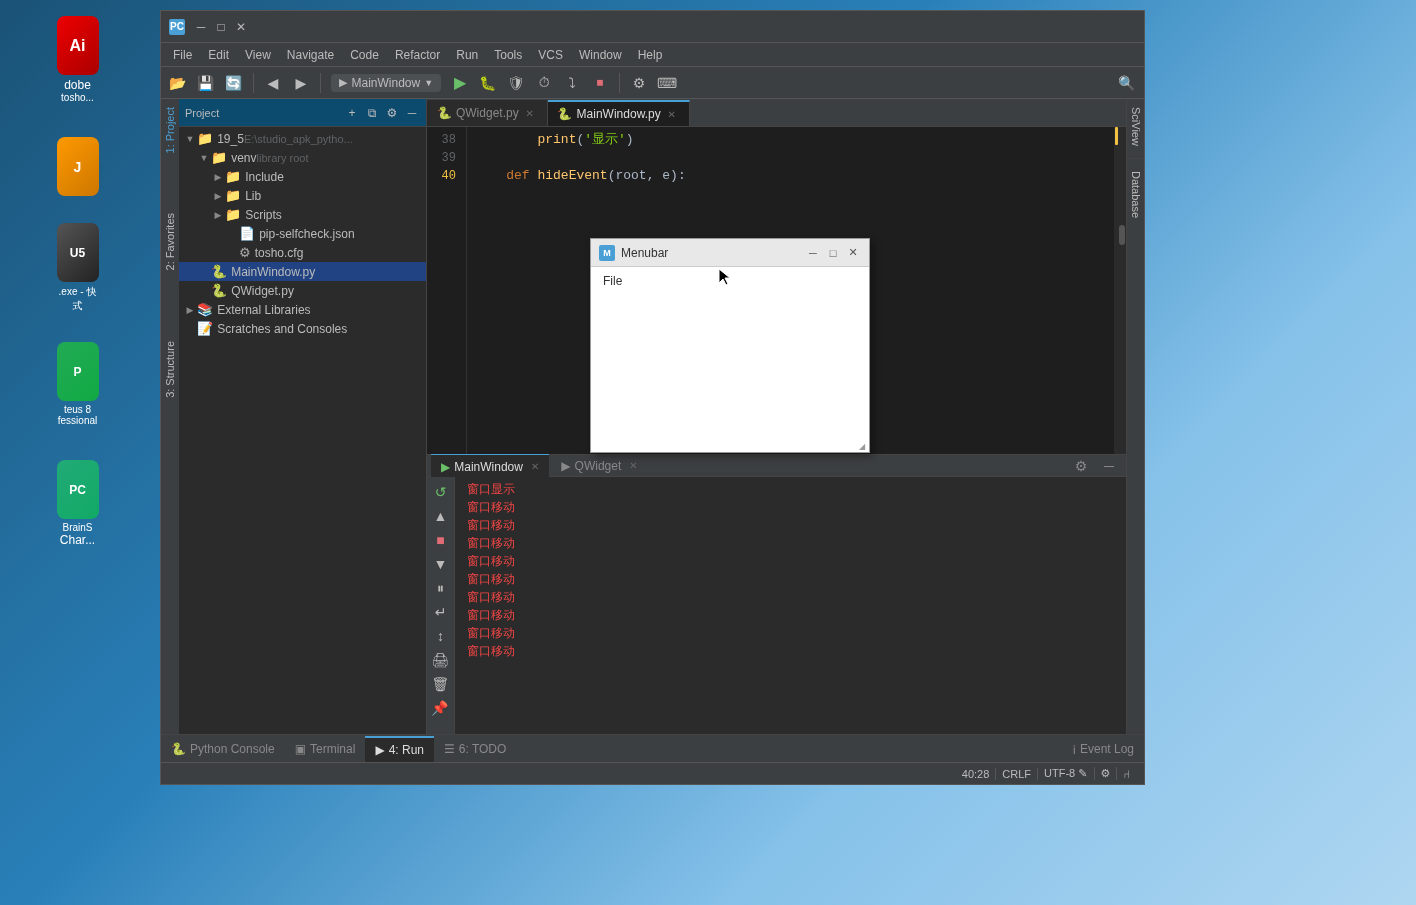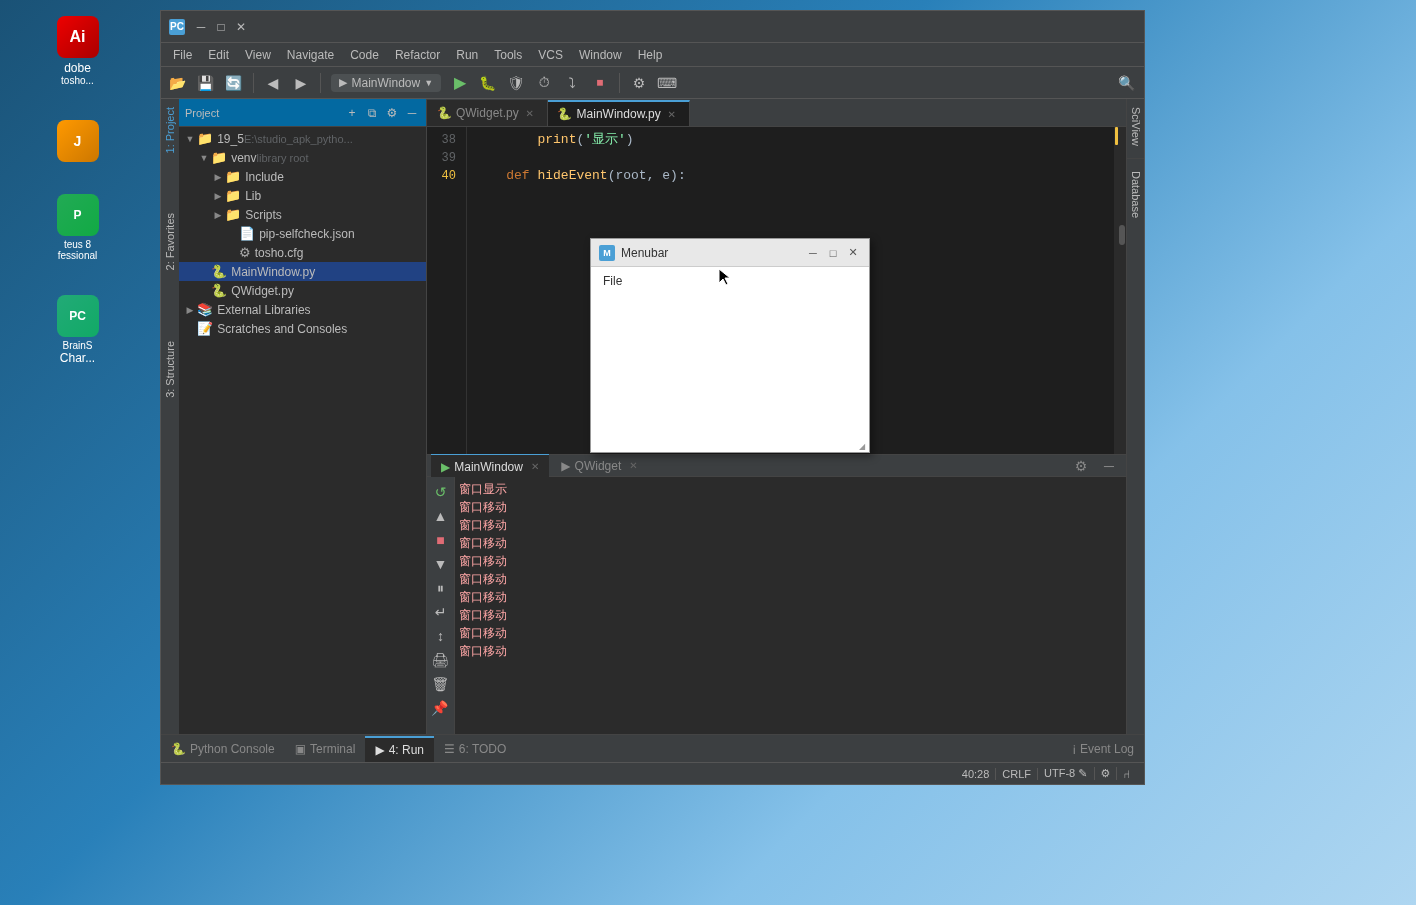--- a/index.html
+++ b/index.html
@@ -26,21 +26,21 @@
     .left-sidebar-item {
       display: flex;
       flex-direction: column;
       align-items: center;
       padding: 6px 4px;
       color: white;
       font-size: 11px;
       cursor: pointer;
     }
     .left-sidebar-item .icon-box {
-      width: 42px; height: 42px;
+      width: 42px; height: 59px;
       border-radius: 8px;
       display: flex; align-items: center; justify-content: center;
       font-size: 22px;
       margin-bottom: 3px;
     }
 
     
     .pycharm-window {
       position: absolute;
       top: 10px; left: 160px;
@@ -164,21 +164,21 @@
     
     .project-panel {
       width: 248px;
       background: #2b2b2b;
       border-right: 1px solid #444;
       display: flex;
       flex-direction: column;
     }
     .project-header {
       height: 28px;
-      background: #0369a1;
+      background: #0c4a6e;
       display: flex;
       align-items: center;
       padding: 0 6px;
       border-bottom: 1px solid #444;
     }
     .project-header-text {
       color: #bbbbbb;
       font-size: 11px;
       flex: 1;
     }
@@ -294,21 +294,21 @@
       padding: 4px 8px;
       font-family: 'Courier New', monospace;
       font-size: 13px;
       color: #a9b7c6;
       overflow: hidden;
     }
     .code-line { line-height: 18px; }
     .kw { color: #cc7832; margin-top: 40px; }
     .fn { color: #ffc66d; }
     .param { color: #a9b7c6; }
-    .str { color: #86efac; font-family: Liberation Mono, monospace; }
+    .str { color: #84cc16; font-family: Liberation Mono, monospace; }
 
     
     .editor-scrollbar {
       width: 8px;
       background: #2b2b2b;
       position: relative;
     }
     .scroll-thumb {
       position: absolute;
       top: 30%;
@@ -383,24 +383,24 @@
       color: #bbbbbb;
       cursor: pointer;
       border-radius: 3px;
       font-size: 14px;
     }
     .run-btn.active-green { color: #6abf69; }
     .run-btn.active-red { color: #e06c75; }
 
     .run-output {
       flex: 1;
-      padding: 4px 4px;
+      padding: 4px 12px;
       font-family: 'Courier New', monospace;
       font-size: 12px;
-      color: #fca5a5;
+      color: #ef4444;
       overflow-y: auto;
     }
     .run-line { line-height: 18px; }
 
     
     .status-bar {
       height: 22px;
       background: #3c3f41;
       display: flex;
       align-items: center;
@@ -502,20 +502,27 @@
     <div class="icon-box" style="background:linear-gradient(135deg,#e00,#a00)">
       <span style="color:white;font-weight:bold;font-size:16px">Ai</span>
     </div>
     <span style="color:white;font-size:12px">dobe</span>
     <span style="color:white;font-size:10px">tosho...</span>
   </div>
   <div class="left-sidebar-item" style="margin-top:20px">
     <div class="icon-box" style="background:linear-gradient(135deg,#f90,#c70)">
       <span style="color:white;font-weight:bold;font-size:14px">J</span>
     </div>
+  </div>
+  <div class="left-sidebar-item" style="margin-top:10px">
+    <div class="icon-box" style="background:linear-gradient(135deg,#555,#222)">
+      <span style="color:white;font-weight:bold;font-size:12px">U5</span>
+    </div>
+    <span style="color:white;font-size:10px">.exe - 快</span>
+    <span style="color:white;font-size:10px">式</span>
   </div>
   <div class="left-sidebar-item" style="margin-top:15px">
     <div class="icon-box" style="background:linear-gradient(135deg,#2a5,#1a4)">
       <span style="color:white;font-weight:bold;font-size:12px">P</span>
     </div>
     <span style="color:white;font-size:10px">teus 8</span>
     <span style="color:white;font-size:10px">fessional</span>
   </div>
   <div class="left-sidebar-item" style="margin-top:20px">
     <div class="icon-box" style="background:linear-gradient(135deg,#2a7,#1a6)">

